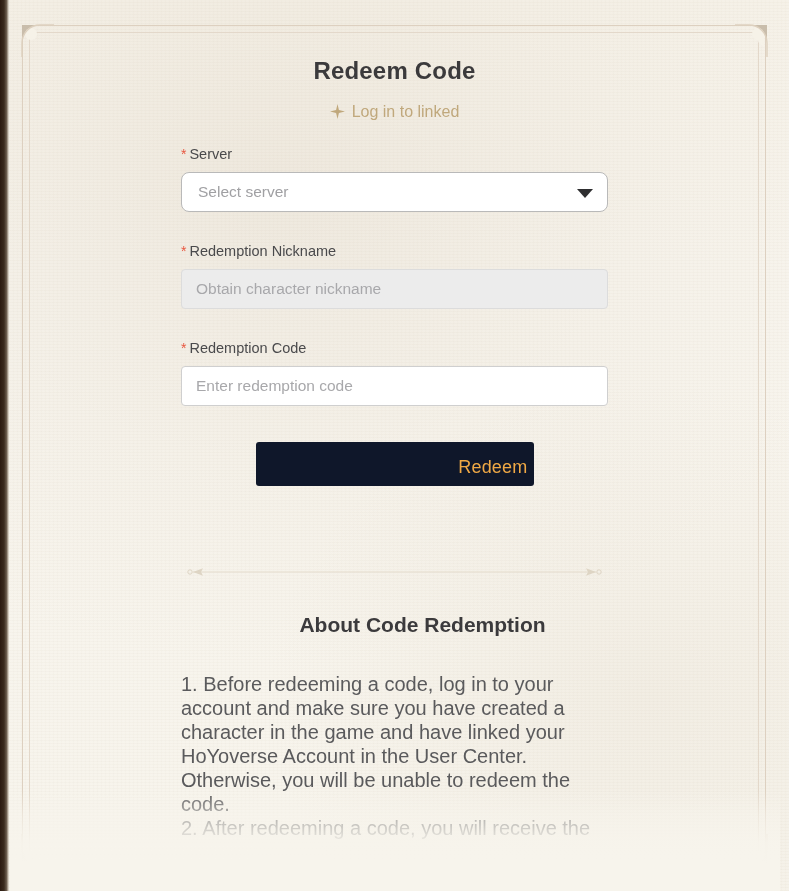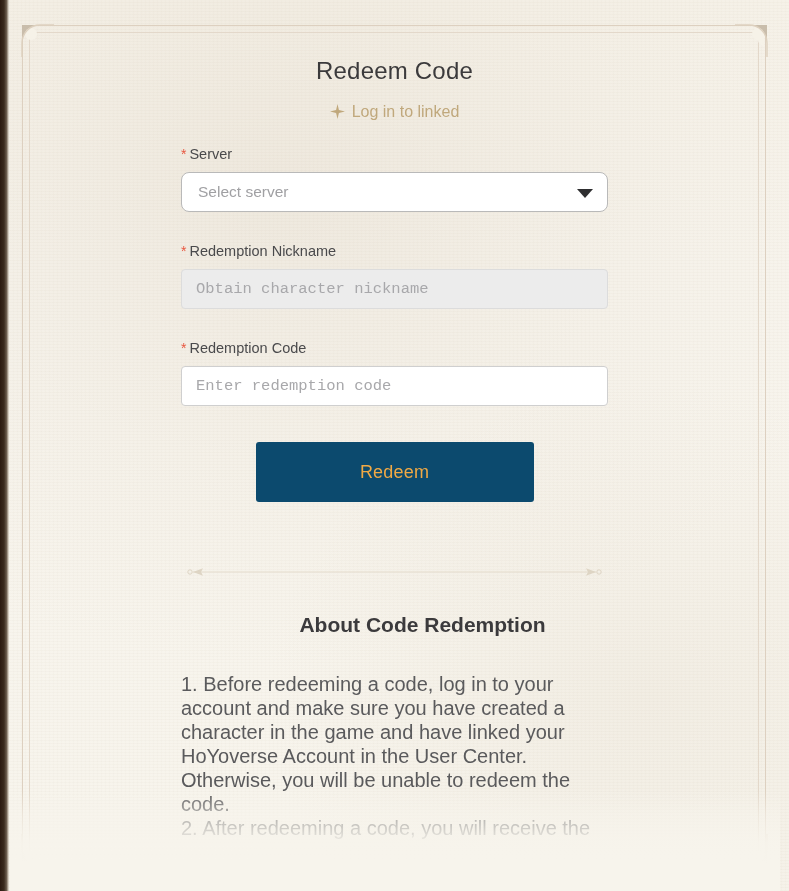--- a/index.html
+++ b/index.html
@@ -84,21 +84,21 @@
     width: 789px; height: 891px;
     z-index: 10;
   }
 
   .title {
     position: absolute;
     left: 0; top: 57px;
     width: 789px;
     text-align: center;
     font-size: 24px;
-    font-weight: normal;
+    font-weight: bold;
     color: #3b3a3c;
     letter-spacing: 0.2px;
   }
 
   .login-link {
     position: absolute;
     left: 0; top: 103px;
     width: 789px;
     text-align: center;
     font-size: 16px;
@@ -132,21 +132,21 @@
   }
 
   .ctrl {
     box-sizing: border-box;
     width: 427px;
     height: 40px;
     border: 1px solid #cfcfcf;
     border-radius: 4px;
     background: #ffffff;
     font-size: 15.5px;
-    font-family: Liberation Mono, monospace;
+    font-family: Liberation Sans, sans-serif;
     color: #58585a;
     padding: 0 14px;
     outline: none;
     display: block;
   }
   .ctrl::placeholder { color: #a8a8ab; }
   .ctrl.disabled {
     background: #ececec;
     border-color: #dcdcdc;
     color: #a8a8ab;
@@ -179,30 +179,30 @@
   .gap-a { height: 30px; }
   .gap-b { height: 30px; }
 
   .redeem-row {
     margin-top: 36px;
     text-align: center;
   }
   .redeem-btn {
     display: inline-block;
     width: 278px;
-    height: 60px;
+    height: 44px;
     line-height: 48px;
-    background: #0c4a6e;
+    background: #0f172a;
     color: #f0a945;
     font-size: 18px;
     font-family: "Liberation Sans", sans-serif;
     border: none;
     border-radius: 3px;
     cursor: pointer;
-    text-align: center;
+    text-align: right;
     letter-spacing: 0.2px;
   }
 
   
   .divider {
     position: absolute;
     left: 181px; top: 565px;
     width: 427px; height: 14px;
   }
   .divider svg { display: block; }

